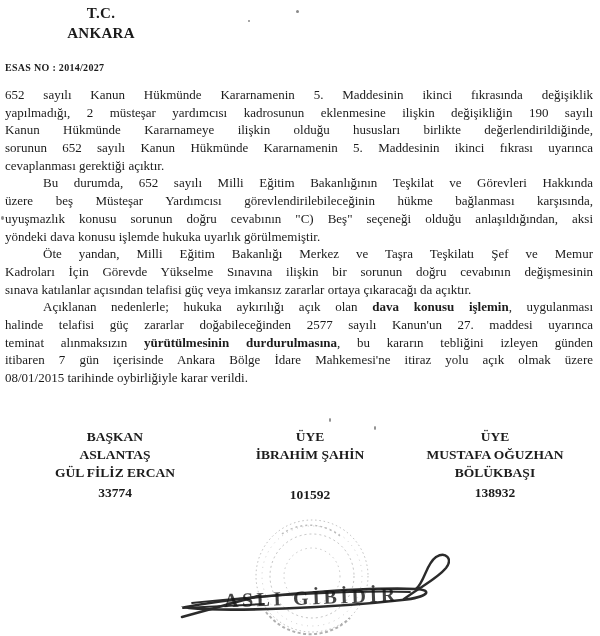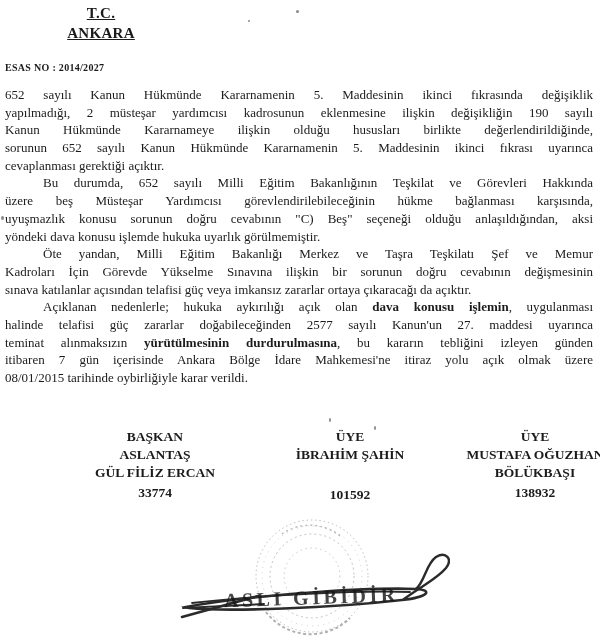--- a/index.html
+++ b/index.html
@@ -6,39 +6,38 @@
   .page {
     position:relative; width:600px; height:636px; background:#ffffff;
     font-family:"Liberation Serif", serif; color:#1b1b1b; overflow:hidden;
     margin:0 auto;
   }
   
   .doc-header {
     position:absolute; top:3px; left:0; width:202px;
     text-align:center; font-weight:bold; font-size:15px; line-height:20px;
     letter-spacing:.3px;
-    text-decoration:underline;
   }
   .esas {
     position:absolute; top:62px; left:5px;
     font-weight:bold; font-size:10px; letter-spacing:.3px;
   }
   
   .doc-body { position:absolute; top:86px; left:5px; width:588px; font-size:13px; }
   .line { height:17.7px; line-height:17.7px; text-align:justify; overflow:hidden; }
   .line::after { content:""; display:inline-block; width:100%; height:0; }
   .line.last { text-align:left; }
   .line.last::after { content:none; }
   .line.indent { text-indent:38px; }
   .b { font-weight:bold; }
   
   .signatures {
     position:absolute; top:427px; left:0; width:524px;
     display:grid; grid-template-columns:230px 160px 210px;
-    font-weight:bold; font-size:13.5px; text-align:center;padding-left:40px;
+    font-weight:bold; font-size:13.5px; text-align:center;
   }
   .signer .title { line-height:19px; }
   .signer .name { line-height:18px; }
   .signer .number { line-height:18px; }
   
   .stamp-wrap { position:absolute; left:170px; top:512px; width:280px; height:124px; }
   
   .speck { position:absolute; width:3px; height:3px; background:#4a4a4a; border-radius:50%; opacity:.65; }
 </style>
 </head>

